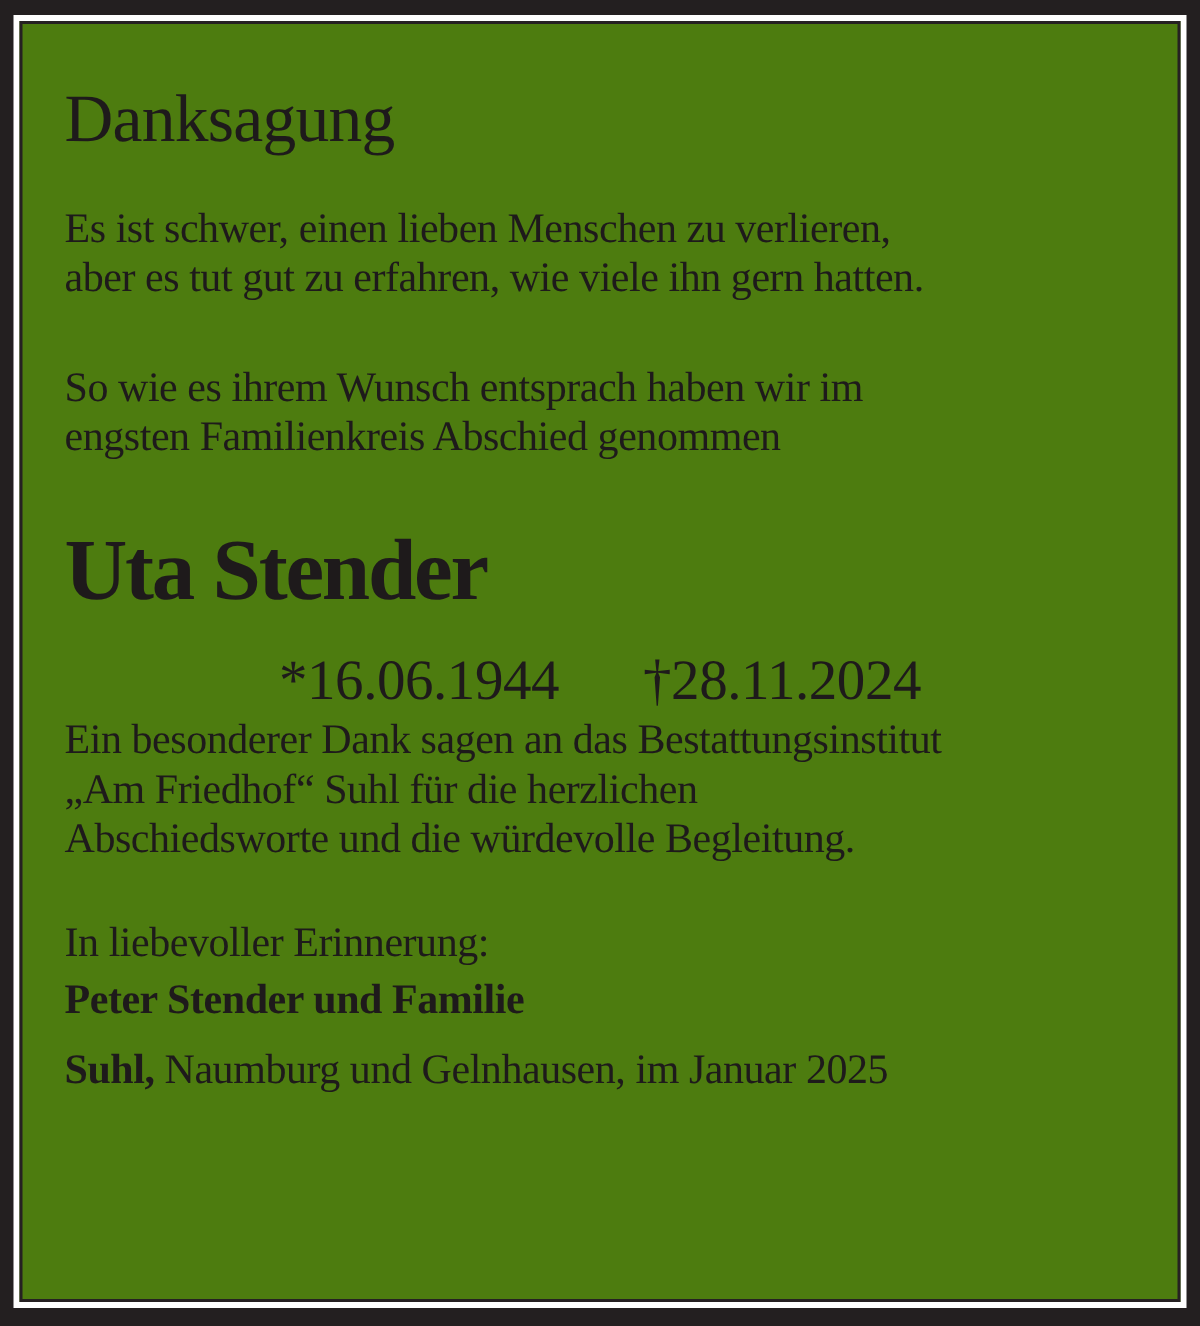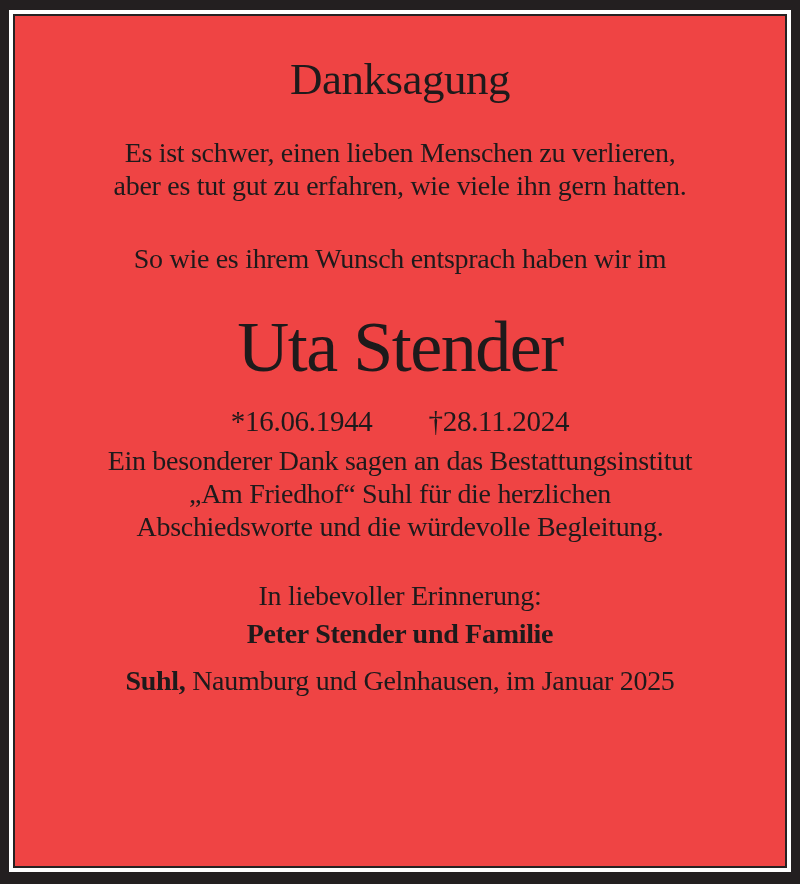--- a/index.html
+++ b/index.html
@@ -18,23 +18,23 @@
     box-sizing: border-box;
     width: 100%;
     height: 100%;
     background: #ffffff;
     padding: 4px;
   }
   .card {
     box-sizing: border-box;
     width: 100%;
     height: 100%;
-    background: #ef4444;
+    background: #4d7c0f;
     border: 2px solid #262122;
-    text-align: center;
+    text-align: left;
     font-family: "Liberation Serif", "DejaVu Serif", serif;
     color: #1e1a1b;
     padding: 36px 28px 20px 28px;
     overflow: hidden;
   }
   .title {
     font-size: 45px;
     line-height: 54px;
     font-weight: 400;
     margin: 0;
@@ -43,28 +43,28 @@
   .body {
     font-size: 28px;
     line-height: 33px;
     margin: 0;
     letter-spacing: -0.3px;
     font-family: Liberation Serif, serif;
   }
   .intro    { margin-top: 30px; }
   .farewell { margin-top: 40px; }
   .name {
-    font-size: 72px;
+    font-size: 58px;
     line-height: 80px;
-    font-weight: 400;
+    font-weight: 700;
     margin: 32px 0 0 0;
     letter-spacing: -1.5px;
   }
   .dates {
-    font-size: 29px;
+    font-size: 38px;
     line-height: 36px;
     margin-top: 16px;
     display: flex;
     justify-content: center;
     gap: 56px;
     letter-spacing: -0.3px;
   }
   .thanks1 { margin-top: 24px; }
   .thanks2 { margin-top: 5px; }
   .memory  { margin-top: 36px; }
@@ -82,20 +82,21 @@
 
       <h1 class="title">Danksagung</h1>
 
       <p class="body intro">
         <span class="line">Es ist schwer, einen lieben Menschen zu verlieren,</span>
         <span class="line">aber es tut gut zu erfahren, wie viele ihn gern hatten.</span>
       </p>
 
       <p class="body farewell">
         <span class="line">So wie es ihrem Wunsch entsprach haben wir im</span>
+        <span class="line">engsten Familienkreis Abschied genommen</span>
       </p>
 
       <div class="name">Uta Stender</div>
 
       <div class="dates">
         <span>*16.06.1944</span>
         <span>†28.11.2024</span>
       </div>
 
 

